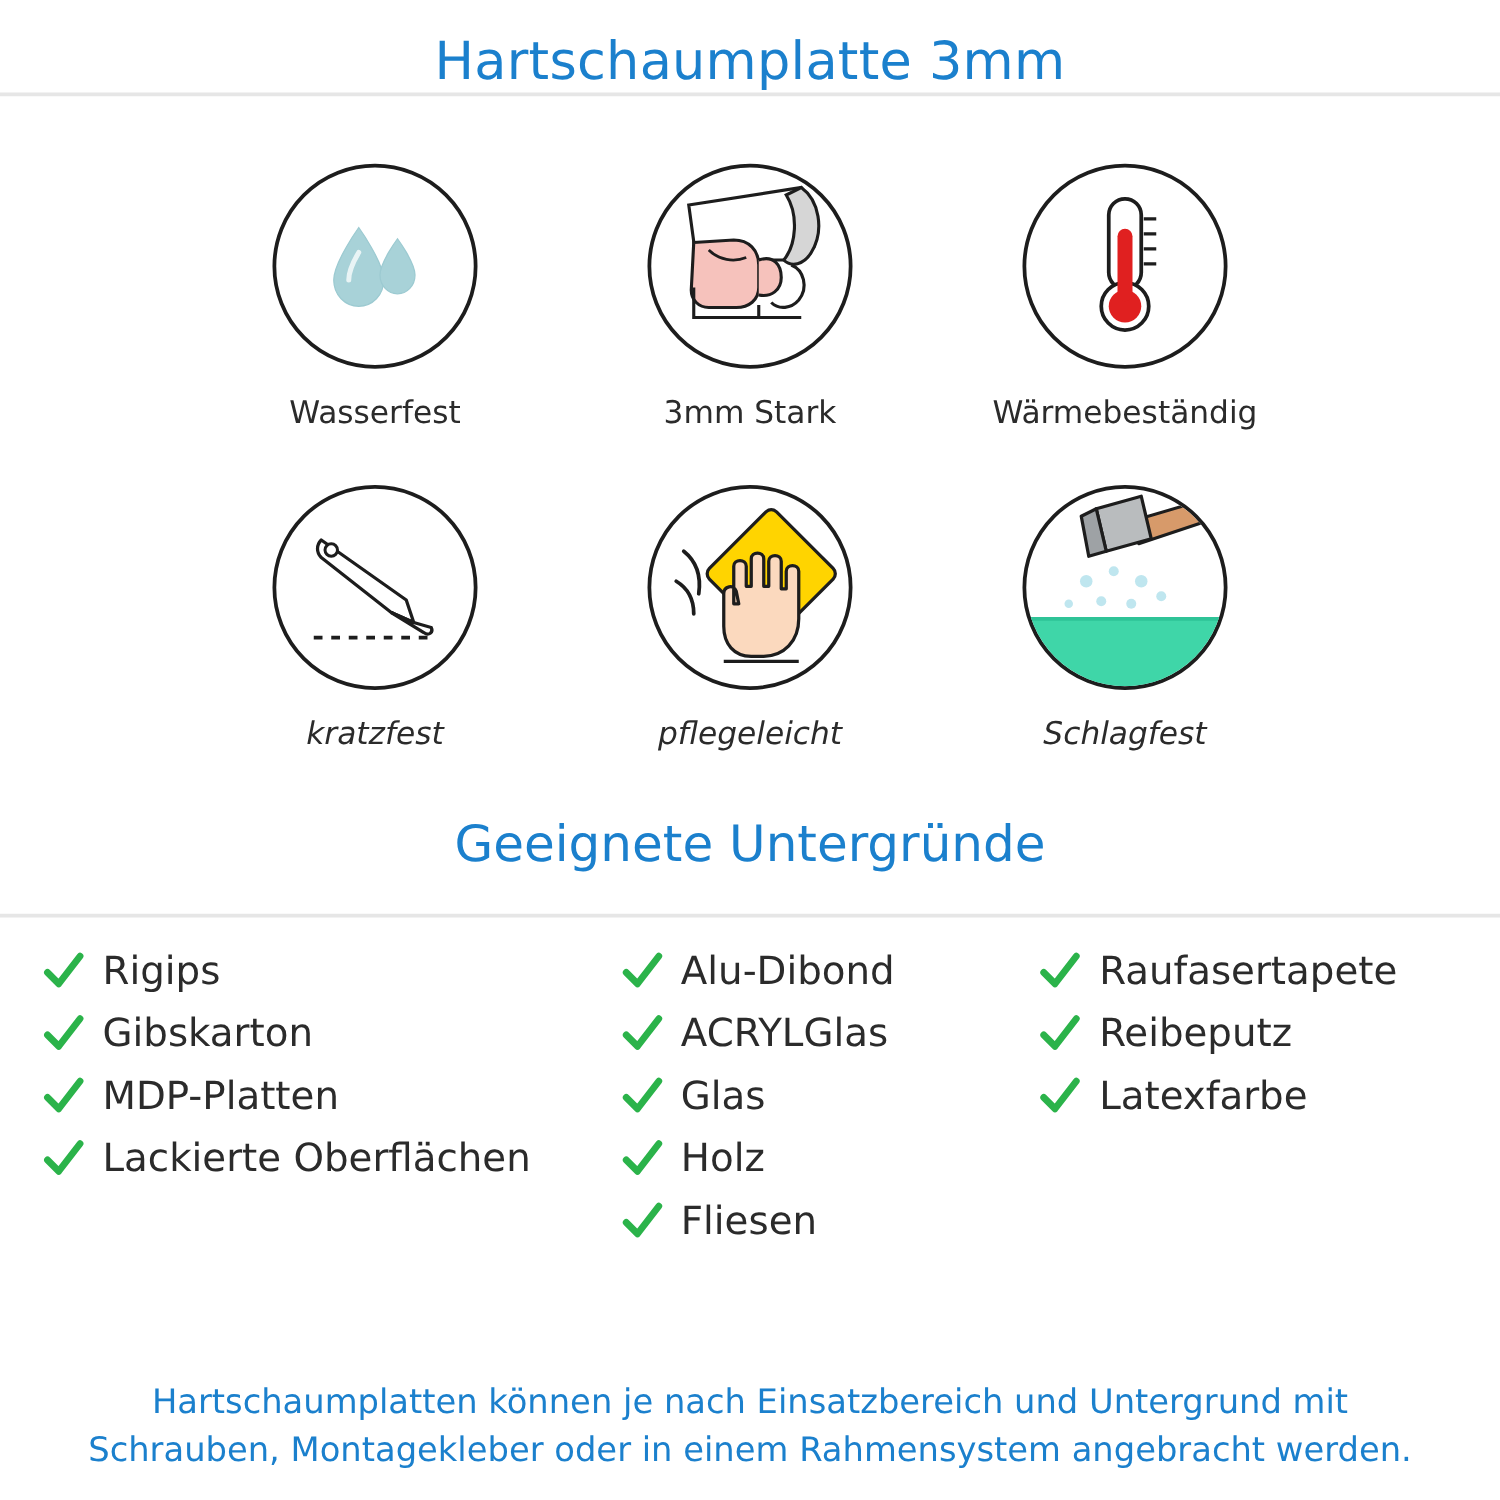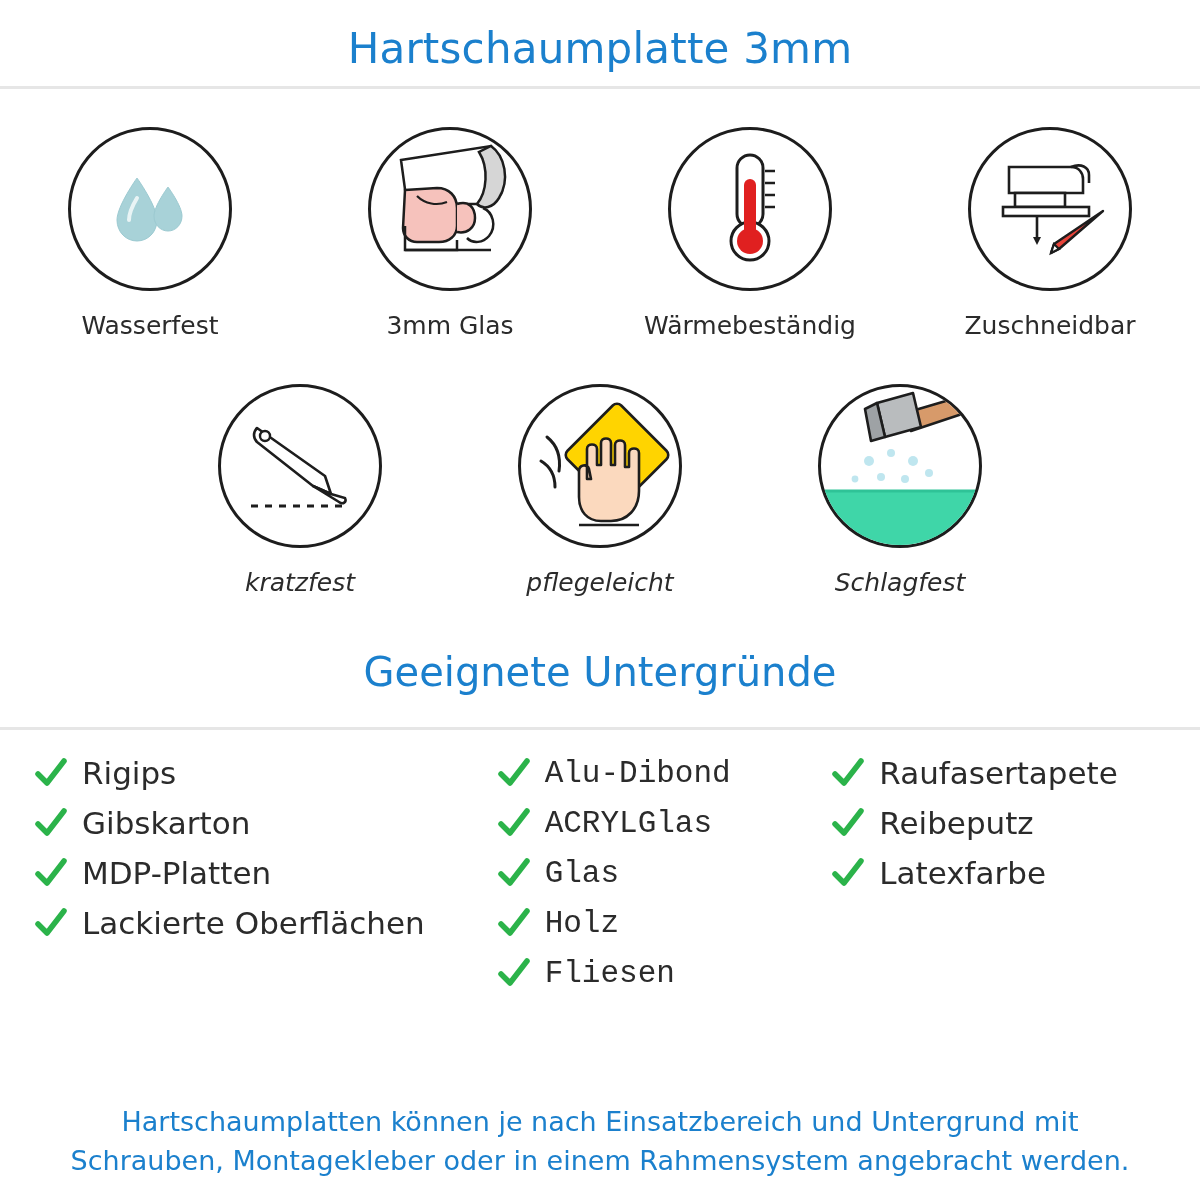--- a/index.html
+++ b/index.html
@@ -18,38 +18,39 @@
     position: relative;
     width: 1200px;
     height: 1200px;
     box-sizing: border-box;
   }
 
   
   .title-block {
     text-align: center;
     padding-top: 26px;
-    padding-bottom: 14px;
+    padding-bottom: 2px;
   }
   .title {
     font-size: 42px;
     color: #1b80cd;
     font-weight: 400;
     letter-spacing: 0.2px;
     line-height: 1.1;
   }
   .rule {
     height: 3px;
     background: #e6e6e6;
     width: 100%;
   }
 
   
   .features {
     padding-top: 38px;
+    margin-top: 16px;
   }
   .feat-row {
     display: flex;
     justify-content: center;
     align-items: flex-start;
   }
   .feat-row.row1 > .feat { width: 300px; }
   .feat-row.row2 > .feat { width: 300px; font-style: italic; }
   .feat {
     display: flex;
@@ -95,21 +96,21 @@
   .lists {
     display: flex;
     padding: 22px 34px 0 34px;
     gap: 0;
   }
   .list-col {
     display: flex;
     flex-direction: column;
   }
   .col-1 { width: 470px; }
-  .col-2 { width: 340px; font-family: Liberation Mono, monospace; }
+  .col-2 { width: 340px; }
   .col-3 { width: 340px; }
   .list-item {
     display: flex;
     align-items: center;
     font-size: 31px;
     color: #2b2b2b;
     height: 42px;
     margin-bottom: 8px;
     white-space: nowrap;
   }
@@ -168,56 +169,39 @@
             <path d="M120 16 C134 26 139 50 128 68 C122 78 112 80 106 74 C116 62 118 38 108 22 Z" fill="#d6d6d6" stroke="#1d1d1d" stroke-width="2.5"></path>
             <path d="M112 78 C122 82 126 96 118 106 C112 113 102 114 96 108" fill="#ffffff" stroke="#1d1d1d" stroke-width="2.5"></path>
 
             <path d="M34 60 L66 58 C78 58 86 66 86 78 L86 96 C86 106 78 112 68 112 L46 112 C38 112 32 106 32 98 Z" fill="#f6c2bc" stroke="#1d1d1d" stroke-width="2.5"></path>
             <path d="M86 74 C98 70 104 78 104 88 C104 98 96 104 86 102" fill="#f6c2bc" stroke="#1d1d1d" stroke-width="2.5"></path>
             <path d="M46 66 C54 74 66 76 76 72" stroke="#1d1d1d" stroke-width="2.2" fill="none"></path>
             <path d="M34 96 L34 120 L86 120 L86 110" stroke="#1d1d1d" stroke-width="2.5" fill="none"></path>
             <path d="M34 120 L120 120" stroke="#1d1d1d" stroke-width="2.5" fill="none"></path>
           </svg>
         </div>
-        <div class="feat-label">3mm Glas</div>
+        <div class="feat-label">3mm Stark</div>
       </div>
 
       <div class="feat">
         <div class="circle">
           <svg width="110" height="120" viewBox="0 0 110 120">
             <rect x="42" y="6" width="26" height="72" rx="13" fill="#ffffff" stroke="#1d1d1d" stroke-width="3"></rect>
             <circle cx="55" cy="92" r="19" fill="#ffffff" stroke="#1d1d1d" stroke-width="3"></circle>
             <circle cx="55" cy="92" r="13" fill="#e02020"></circle>
             <rect x="49" y="30" width="12" height="58" rx="6" fill="#e02020"></rect>
             <line x1="70" y1="22" x2="80" y2="22" stroke="#1d1d1d" stroke-width="2.6"></line>
             <line x1="70" y1="34" x2="80" y2="34" stroke="#1d1d1d" stroke-width="2.6"></line>
             <line x1="70" y1="46" x2="80" y2="46" stroke="#1d1d1d" stroke-width="2.6"></line>
             <line x1="70" y1="58" x2="80" y2="58" stroke="#1d1d1d" stroke-width="2.6"></line>
           </svg>
         </div>
         <div class="feat-label">Wärmebeständig</div>
       </div>
 
-      <div class="feat">
-        <div class="circle">
-          <svg width="130" height="120" viewBox="0 0 130 120">
-
-            <path d="M24 18 L86 18 C94 18 98 24 98 30 L98 44 L24 44 Z" fill="#ffffff" stroke="#1d1d1d" stroke-width="2.6"></path>
-            <path d="M86 18 C96 14 104 18 104 26 L104 34" fill="none" stroke="#1d1d1d" stroke-width="2.6"></path>
-            <rect x="30" y="44" width="50" height="14" fill="#ffffff" stroke="#1d1d1d" stroke-width="2.6"></rect>
-            <rect x="18" y="58" width="86" height="9" fill="#ffffff" stroke="#1d1d1d" stroke-width="2.6"></rect>
-            <line x1="52" y1="67" x2="52" y2="88" stroke="#1d1d1d" stroke-width="2.6"></line>
-            <path d="M48 88 L56 88 L52 96 Z" fill="#1d1d1d"></path>
-
-            <path d="M118 62 L74 100 L66 104 L69 95 Z" fill="#e8433a" stroke="#1d1d1d" stroke-width="2.4" stroke-linejoin="round"></path>
-            <path d="M74 100 L69 95 L66 104 Z" fill="#ffffff" stroke="#1d1d1d" stroke-width="2.2"></path>
-          </svg>
-        </div>
-        <div class="feat-label">Zuschneidbar</div>
-      </div>
     </div>
 
     <div class="feat-row row2">
 
       <div class="feat">
         <div class="circle">
           <svg width="130" height="120" viewBox="0 0 130 120">
             <path d="M22 22 C18 26 18 32 22 36 L78 80 L96 88 L90 70 Z" fill="#ffffff" stroke="#1d1d1d" stroke-width="2.6" stroke-linejoin="round"></path>
             <circle cx="30" cy="30" r="5" fill="#ffffff" stroke="#1d1d1d" stroke-width="2.4"></circle>
             <path d="M78 80 L104 96 C108 99 112 96 110 92 L96 88 Z" fill="#ffffff" stroke="#1d1d1d" stroke-width="2.6"></path>

